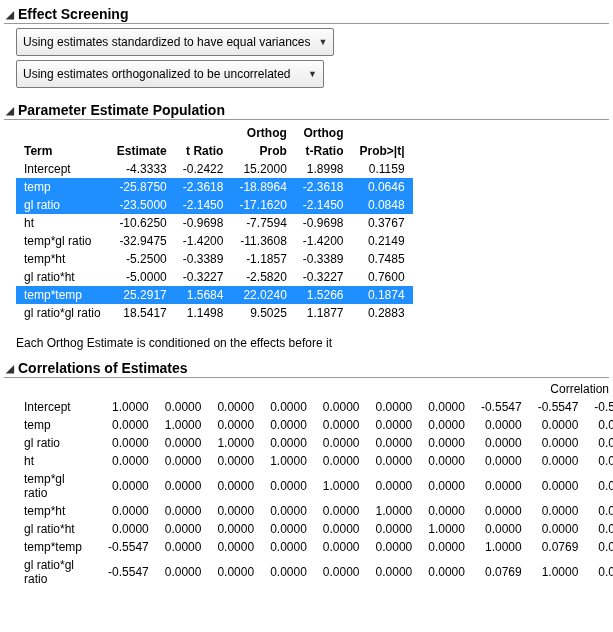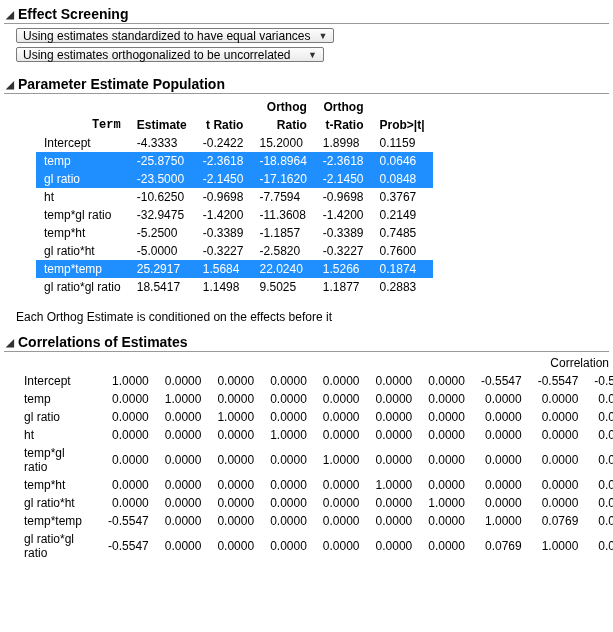--- a/index.html
+++ b/index.html
@@ -32,34 +32,34 @@
   .section-content { padding-left: 12px; margin-bottom: 8px; }
   .combo {
     display: inline-flex;
     align-items: center;
     justify-content: space-between;
     border: 1px solid #7a7a7a;
     background: linear-gradient(#fdfdfd,#eaeaea);
     border-radius: 2px;
     padding: 2px 6px;
     min-width: 308px;
-    height: 15px;
+    height: 28px;
     font-size: 12px;
     margin-bottom: 4px;
     cursor: pointer;
   }
   .combo .caret { font-size: 9px; color: #333; margin-left: 8px; }
   .scale-table { margin-top: 4px; }
   .scale-table td { padding: 1px 8px 1px 0; }
   .scale-table td:first-child { padding-right: 18px; }
   .col-h { font-weight: bold; text-align: center;}
-  table.param { border-collapse: collapse; margin-top: 2px; margin-left: 20px;}
+  table.param { border-collapse: collapse; margin-top: 2px;}
   table.param th { font-weight: bold; text-align: right; padding: 2px 8px; }
-  table.param th.left { text-align:right;font-family:Liberation Mono, monospace; }
-  table.param td { text-align: left; padding: 2px 8px; font-variant-numeric: tabular-nums;}
+  table.param th.left { text-align:left; }
+  table.param td { text-align: right; padding: 2px 8px; font-variant-numeric: tabular-nums;}
   table.param td.left { text-align:left; }
   tr.hl td { background:#1f8fff; color:#fff; }
   .footnote { margin: 14px 0 6px 0; }
   table.corr { border-collapse: collapse; margin-top:2px;}
   table.corr td { text-align:right; padding:2px 8px; font-variant-numeric: tabular-nums;}
   table.corr td.left { text-align:left; padding-right:18px;}
   .corr-title { margin: 2px 0 2px 0; text-align: right;}
 </style>
 </head>
 <body>
@@ -91,21 +91,21 @@
           <th></th>
           <th></th>
         <th>Orthog</th>
         <th>Orthog</th>
         <th></th>
       </tr>
       <tr>
         <th class="left">Term</th>
         <th>Estimate</th>
         <th>t Ratio</th>
-        <th>Ratio</th>
+        <th>Prob</th>
         <th>t-Ratio</th>
         <th>Prob&gt;|t|</th>
       </tr>
     </thead>
     <tbody id="param-body">
         <tr>
           <td class="left">Intercept</td>
           <td>-4.3333</td>
           <td>-0.2422</td>
           <td>15.2000</td>

